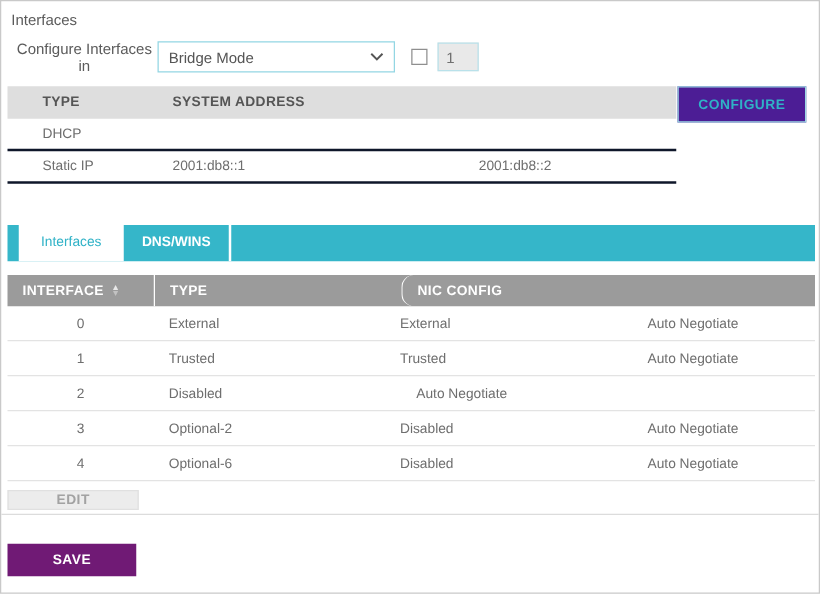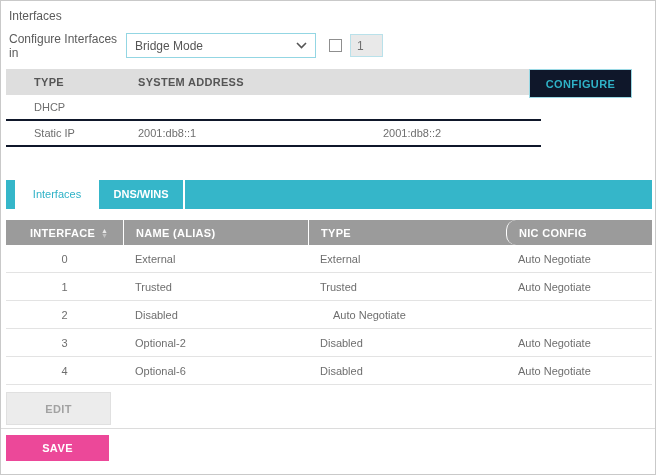--- a/index.html
+++ b/index.html
@@ -18,21 +18,21 @@
     color: #5b5b5b;
   }
   
   .config-row {
     margin: 10px 0 0 8px;
     display: flex;
     align-items: center;
     height: 25px;
     font-size: 12px;
   }
-  .config-label { width: 117px; }
+  .config-label { width: 117px; text-align: center; }
   .mode-select {
     width: 190px; height: 25px;
     border: 1px solid #93d6e3;
     background: #fff;
     display: flex; align-items: center;
     padding: 4px 8px;
     cursor: pointer;
   }
   .mode-select .value { flex: 1; color: #555; }
   .mode-select svg { flex: 0 0 auto; }
@@ -51,23 +51,23 @@
     border: 1px solid #b9e1ea;
     background: #e9e9e9;
     color: #707070;
     font-family: "Liberation Sans", sans-serif;
     font-size: 12px;
     padding: 0 6px;
   }
   
   .table1-zone { position: relative; margin-top: 11px; }
   .configure-btn {
-    position: absolute; top: 0; right: 23px;
+    position: absolute; top: 0; right: 10px;
     width: 103px; height: 29px;
-    background: #0f172a;
+    background: #4c1d95;
     border: 1px solid #9ad8e4;
     color: #2fb2c7;
     font-size: 11px; font-weight: bold;
     letter-spacing: .4px;
     display: flex; align-items: center; justify-content: center;
     cursor: pointer;
   }
   .addr-table { margin-left: 5px; width: 535px; font-size: 11px; }
   .addr-header { display: flex; background: #dedede; height: 26px; align-items: center; }
   .addr-header .c { font-weight: bold; color: #555; letter-spacing: .3px; }
@@ -96,48 +96,48 @@
   
   .if-table { margin: 11px 0 0 5px; width: 646px; font-size: 11px; }
   .if-header { display: flex; background: #9b9b9b; height: 25px; align-items: center; color: #fff; font-weight: bold; letter-spacing: .3px; }
   .if-header .hc { height: 25px; display: flex; align-items: center; }
   .if-header .hc + .hc { border-left: 1px solid #ffffff; }
   .if-row { display: flex; height: 28px; align-items: center; border-bottom: 1px solid #e3e3e3; color: #6e6e6e; }
   .if-c1 { width: 117px; }
   .if-c2 { width: 185px; }
   .if-c3 { width: 198px; }
   .if-c4 { width: 146px; border-radius: 10px; }
-  .if-header .if-c1 { padding-left: 24px; }
+  .if-header .if-c1 { padding-left: 12px; }
   .if-header .if-c2, .if-header .if-c3, .if-header .if-c4 { padding-left: 12px; }
   .if-row .if-c1 { text-align: center; }
   .if-row .if-c2, .if-row .if-c3, .if-row .if-c4 { padding-left: 12px; }
   .sort-icon {
     display: inline-flex; flex-direction: column;
     margin-left: 6px;
     font-size: 7px; line-height: 5px;
   }
   .sort-icon .up { color: #e9e9e9; }
   .sort-icon .down { color: #c2c2c2; }
   
   .edit-btn {
     margin: 7px 0 0 5px;
-    width: 105px; height: 33px;
+    width: 105px; height: 16px;
     background: #ececec;
     border: 1px solid #e0e0e0;
     color: #a2a2a2;
     font-size: 11px; font-weight: bold;
     letter-spacing: .4px;
     display: flex; align-items: center; justify-content: center;
     cursor: default;
   }
   .footer-divider { margin-top: 3px; width: 100%; border-top: 1px solid #dcdcdc; }
   .save-btn {
-    margin: 6px 0 0 5px;
+    margin: 23px 0 0 5px;
     width: 103px; height: 26px;
-    background: #ec4899;
+    background: #701a75;
     border: none;
     color: #ffffff;
     font-size: 11px; font-weight: bold;
     letter-spacing: .4px;
     display: flex; align-items: center; justify-content: center;
     cursor: pointer;
   }
 </style>
 </head>
 <body>
@@ -189,21 +189,20 @@
 
 <div class="if-table">
   <div class="if-header">
     <span class="hc if-c1">
       <span>INTERFACE</span>
       <span class="sort-icon">
           <span class="up">▲</span>
           <span class="down">▼</span>
         </span>
     </span>
-    <span class="hc if-c2">NAME (ALIAS)</span>
     <span class="hc if-c3">TYPE</span>
     <span class="hc if-c4">NIC CONFIG</span>
   </div>
   <div id="if-body">
   <div class="if-row">
     <span class="if-c1">0</span>
     <span class="if-c2">External</span>
     <span class="if-c3">External</span>
     <span class="if-c4">Auto Negotiate</span>
   </div>

